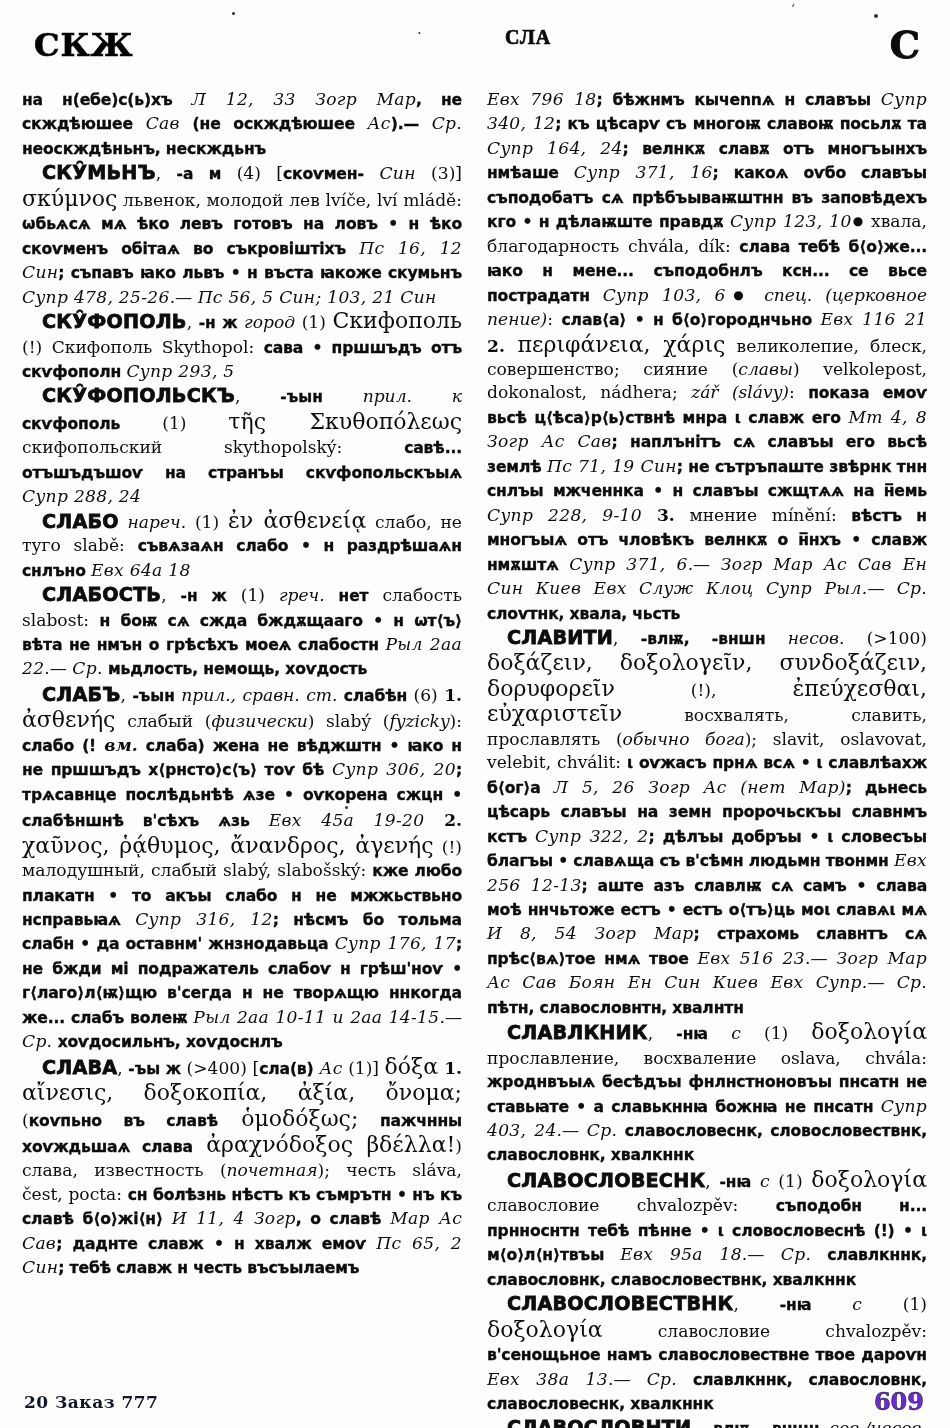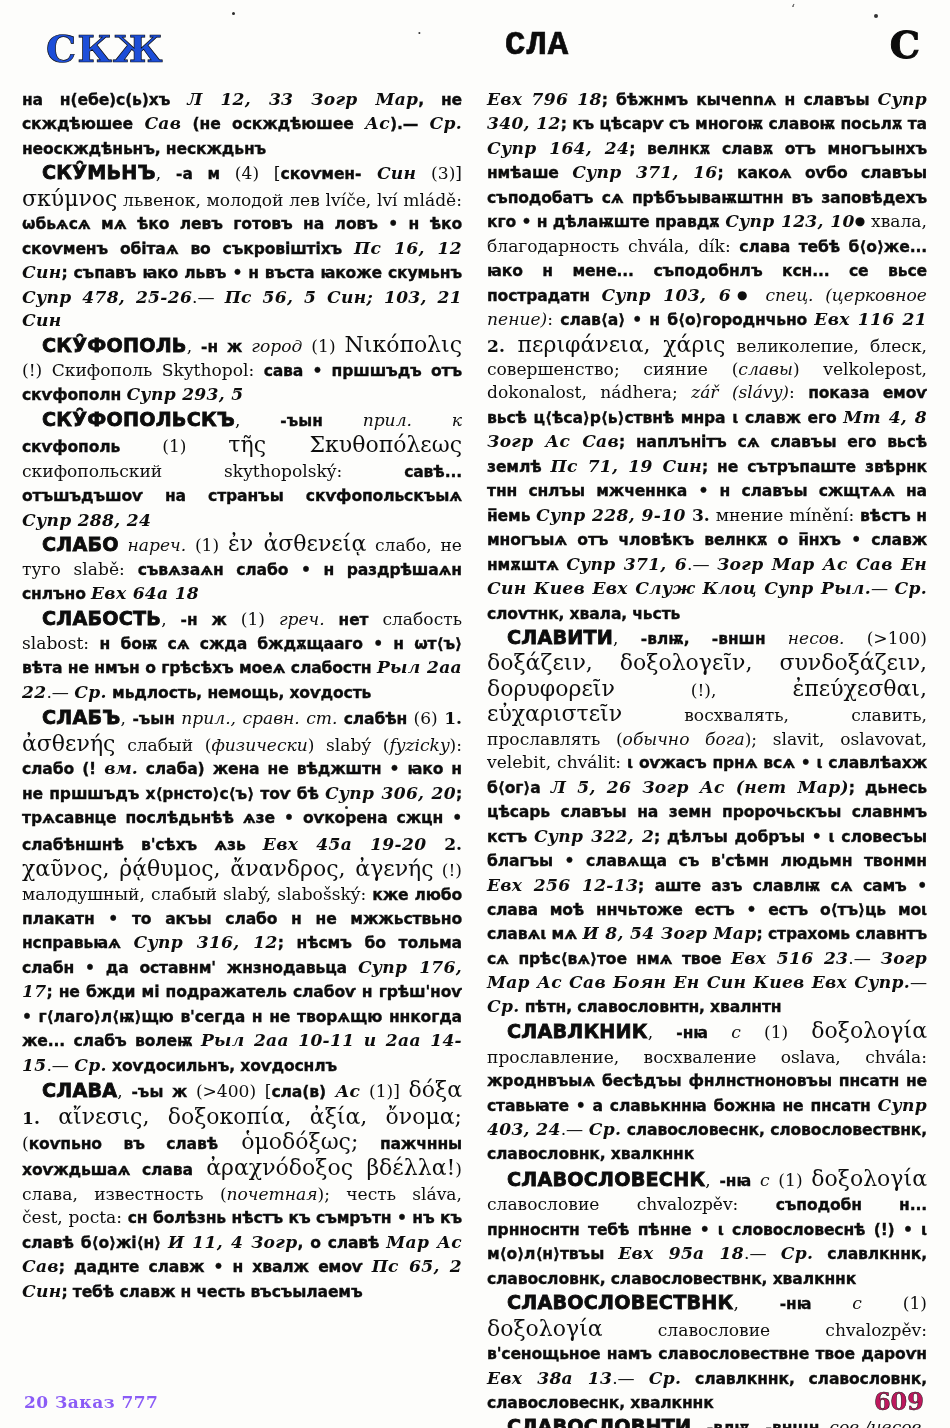--- a/index.html
+++ b/index.html
@@ -30,32 +30,31 @@
     position: absolute;
     left: 0; top: 26px;
     width: 950px;
     height: 52px;
   }
   .runhead-left {
     position: absolute;
     left: 34px; top: 0;
     font-family: "DejaVu Serif", serif;
     font-weight: 700;
-    font-size: 38px;
+    font-size: 32px;
     letter-spacing: 1px;
-    color: #1d4ed8;
-    margin-left: 12px;
+    color: #000000;
     -webkit-text-stroke: 0.7px #0c0c0c;
   }
   .runhead-center {
     position: absolute;
     left: 505px; top: 0;
-    font-family: Liberation Mono, monospace;
-    font-weight: 700;
-    font-size: 34px;
+    font-family: Liberation Serif, serif;
+    font-weight: 700;
+    font-size: 20px;
     letter-spacing: 1px;
     color: #0c0c0c;
     -webkit-text-stroke: 0.7px #0c0c0c;
   }
   .runhead-right {
     position: absolute;
     right: 30px; top: -4px;
     font-family: "DejaVu Serif", serif;
     font-weight: 700;
     font-size: 38px;
@@ -134,41 +133,41 @@
   }
   .gram {
     font-family: "DejaVu Sans", sans-serif;
     font-weight: 700;
     font-size: 15.4px;
     -webkit-text-stroke: 0.3px #0d0d0d;
   }
   .it { font-style: italic; }
   .itb { font-style: italic; font-weight: 700; }
   .gk  { font-family: "DejaVu Serif", serif; font-size: 22px; }
-  .src { font-family: "DejaVu Serif", serif; font-style: italic; font-weight: 700; letter-spacing: 0.3px; }
+  .src { font-family: "DejaVu Serif", serif; font-style: italic; font-weight: 400; letter-spacing: 0.3px; }
   .num { font-family: "DejaVu Serif", serif; font-weight: 700; }
   .dot::before { content: "\25CF"; font-size: 12px; vertical-align: 2px; }
 
   
   .footer-left {
     position: absolute;
     left: 24px; bottom: 16px;
     font-family: "DejaVu Serif", serif;
     font-size: 17px;
     font-weight: 700;
     letter-spacing: 0.5px;
-    color: #8b5cf6;
+    color: #0f172a;
   }
   .footer-right {
     position: absolute;
     right: 26px; bottom: 12px;
     font-family: "DejaVu Serif", serif;
     font-size: 24px;
     font-weight: 700;
-    color: #be185d;
+    color: #6d28d9;
     -webkit-text-stroke: 0.5px #111;
   }
 </style>
 </head>
 <body>
 
 <div class="page">
 
   <div class="runhead">
     <div class="runhead-left">СКЖ</div>
@@ -177,21 +176,21 @@
   </div>
   <div class="speck-a"></div>
   <div class="speck-b">.</div>
   <div class="speck-c">‘</div>
   <div class="speck-d"></div>
   <div class="speck-e"></div>
 
   <div class="col col-left" id="col-left">
       <p class="entry cont"><span class="ocs">на н(ебе)с(ь)хъ </span><span class="src">Л 12, 33 Зогр Мар</span><span class="ocs">, не скждѣюшее </span><span class="src">Сав</span><span class="ocs"> (не оскждѣюшее </span><span class="src">Ас</span><span class="ocs">).— </span><span class="src">Ср.</span><span class="ocs"> неоскждѣньнъ, нескждьнъ</span></p>
       <p class="entry"><span class="hw">СКУ̑МЬНЪ</span><span>, </span><span class="gram">-а м</span><span> (4) [</span><span class="ocs">скоѵмен-</span><span class="src"> Син</span><span> (3)] </span><span class="gk">σκύμνος</span><span> львенок, молодой лев lvíče, lví mládě: </span><span class="ocs">ѡбьѧсѧ мѧ ѣко левъ готовъ на ловъ • н ѣко скоѵменъ обітаѧ во съкровіштіхъ </span><span class="src">Пс 16, 12 Син</span><span class="ocs">; съпавъ ꙗко львъ • н въста ꙗкоже скумьнъ </span><span class="src">Супр 478, 25-26</span><span>.— </span><span class="src">Пс 56, 5 Син; 103, 21 Син</span></p>
-      <p class="entry"><span class="hw">СКУ̑ФОПОЛЬ</span><span>, </span><span class="gram">-н ж</span><span class="it"> город</span><span> (1) </span><span class="gk">Νικόπολις</span><span> (!) Скифополь Skythopol: </span><span class="ocs">сава • пршшъдъ отъ скѵфополн </span><span class="src">Супр 293, 5</span></p>
+      <p class="entry"><span class="hw">СКУ̑ФОПОЛЬ</span><span>, </span><span class="gram">-н ж</span><span class="it"> город</span><span> (1) </span><span class="gk">Скифополь</span><span> (!) Скифополь Skythopol: </span><span class="ocs">сава • пршшъдъ отъ скѵфополн </span><span class="src">Супр 293, 5</span></p>
       <p class="entry"><span class="hw">СКУ̑ФОПОЛЬСКЪ</span><span>, </span><span class="gram">-ъын</span><span class="it"> прил. к</span><span class="ocs"> скѵфополь</span><span> (1) </span><span class="gk">τῆς Σκυθοπόλεως</span><span> скифопольский skythopolský: </span><span class="ocs">савѣ... отъшъдъшоѵ на странъы скѵфопольскъыѧ </span><span class="src">Супр 288, 24</span></p>
       <p class="entry"><span class="hw">СЛАБО</span><span class="it"> нареч.</span><span> (1) </span><span class="gk">ἐν ἀσθενείᾳ</span><span> слабо, не туго slabě: </span><span class="ocs">съвѧзаѧн слабо • н раздрѣшаѧн снлъно </span><span class="src">Евх 64а 18</span></p>
       <p class="entry"><span class="hw">СЛАБОСТЬ</span><span>, </span><span class="gram">-н ж</span><span> (1) </span><span class="it">греч.</span><span class="gram"> нет</span><span> слабость slabost: </span><span class="ocs">н боѭ сѧ сжда бждѫщааго • н ѡт⟨ъ⟩вѣта не нмън о грѣсѣхъ моеѧ слабостн </span><span class="src">Рыл 2аа 22</span><span>.— </span><span class="src">Ср.</span><span class="ocs"> мьдлость, немощь, хоѵдость</span></p>
       <p class="entry"><span class="hw">СЛАБЪ</span><span>, </span><span class="gram">-ъын</span><span class="it"> прил., сравн. ст.</span><span class="ocs"> слабѣн</span><span> (6) </span><span class="num">1.</span><span class="gk"> ἀσθενής</span><span> слабый (</span><span class="it">физически</span><span>) slabý (</span><span class="it">fyzicky</span><span>): </span><span class="ocs">слабо (! </span><span class="itb">вм.</span><span class="ocs"> слаба) жена не вѣджштн • ꙗко н не пршшъдъ х⟨рнсто⟩с⟨ъ⟩ тоѵ бѣ </span><span class="src">Супр 306, 20</span><span class="ocs">; трѧсавнце послѣдьнѣѣ ѧзе • оѵкорена сжцн • слабѣншнѣ в'сѣхъ ѧзь </span><span class="src">Евх 45а 19-20</span><span class="num"> 2.</span><span class="gk"> χαῦνος, ῥᾴθυμος, ἄνανδρος, ἀγενής</span><span> (!) малодушный, слабый slabý, slabošský: </span><span class="ocs">кже любо плакатн • то акъы слабо н не мжжьствьно нсправьꙗѧ </span><span class="src">Супр 316, 12</span><span class="ocs">; нѣсмъ бо тольма слабн • да оставнм' жнзнодавьца </span><span class="src">Супр 176, 17</span><span class="ocs">; не бжди мі подражатель слабоѵ н грѣш'ноѵ • г⟨лаго⟩л⟨ѭ⟩щю в'сегда н не творѧщю ннкогда же... слабъ волеѭ </span><span class="src">Рыл 2аа 10-11 и 2аа 14-15</span><span>.— </span><span class="src">Ср.</span><span class="ocs"> хоѵдосильнъ, хоѵдоснлъ</span></p>
       <p class="entry"><span class="hw">СЛАВА</span><span>, </span><span class="gram">-ъы ж</span><span> (&gt;400) [</span><span class="ocs">сла(в)</span><span class="src"> Ас</span><span> (1)] </span><span class="gk">δόξα</span><span class="num"> 1.</span><span class="gk"> αἴνεσις, δοξοκοπία, ἀξία, ὄνομα;</span><span> (</span><span class="ocs">коѵпьно въ славѣ</span><span class="gk"> ὁμοδόξως;</span><span class="ocs"> пажчнны хоѵждьшаѧ слава</span><span class="gk"> ἀραχνόδοξος βδέλλα!</span><span>) слава, известность (</span><span class="it">почетная</span><span>); честь sláva, čest, pocta: </span><span class="ocs">сн болѣзнь нѣстъ къ съмрътн • нъ къ славѣ б⟨о⟩жі⟨н⟩ </span><span class="src">И 11, 4 Зогр</span><span class="ocs">, о славѣ </span><span class="src">Мар Ас Сав</span><span class="ocs">; даднте славж • н хвалж емоѵ </span><span class="src">Пс 65, 2 Син</span><span class="ocs">; тебѣ славж н честь въсъылаемъ</span></p>
     </div>
 
   <div class="col col-right" id="col-right">
       <p class="entry cont"><span class="src">Евх 796 18</span><span class="ocs">; бѣжнмъ кычennѧ н славъы </span><span class="src">Супр 340, 12</span><span class="ocs">; къ цѣсарѵ съ многоѭ славоѭ посьлѫ та </span><span class="src">Супр 164, 24</span><span class="ocs">; велнкѫ славѫ отъ многъынхъ нмѣаше </span><span class="src">Супр 371, 16</span><span class="ocs">; какоѧ оѵбо славъы съподобатъ сѧ прѣбъываѭштнн въ заповѣдехъ кго • н дѣлаѭште правдѫ </span><span class="src">Супр 123, 10</span><span class="dot"> </span><span> хвала, благодарность chvála, dík: </span><span class="ocs">слава тебѣ б⟨о⟩же... ꙗко н мене... съподобнлъ ксн... се вьсе пострадатн </span><span class="src">Супр 103, 6</span><span class="dot"> </span><span class="it"> спец. (церковное пение)</span><span>: </span><span class="ocs">слав⟨а⟩ • н б⟨о⟩городнчьно </span><span class="src">Евх 116 21</span><span class="num"> 2.</span><span class="gk"> περιφάνεια, χάρις</span><span> великолепие, блеск, совершенство; сияние (</span><span class="it">славы</span><span>) velkolepost, dokonalost, nádhera; </span><span class="it">zář (slávy)</span><span>: </span><span class="ocs">показа емоѵ вьсѣ ц⟨ѣса⟩р⟨ь⟩ствнѣ мнра ι славж его </span><span class="src">Мт 4, 8 Зогр Ас Сав</span><span class="ocs">; наплънітъ сѧ славъы его вьсѣ землѣ </span><span class="src">Пс 71, 19 Син</span><span class="ocs">; не сътръпаште звѣрнк тнн снлъы мжченнка • н славъы сжщтѧѧ на н̅емь </span><span class="src">Супр 228, 9-10</span><span class="num"> 3.</span><span> мнение mínění: </span><span class="ocs">вѣстъ н многъыѧ отъ чловѣкъ велнкѫ о н̅нхъ • славж нмѫштѧ </span><span class="src">Супр 371, 6</span><span>.— </span><span class="src">Зогр Мар Ас Сав Ен Син Киев Евх Служ Клоц Супр Рыл.</span><span>— </span><span class="src">Ср.</span><span class="ocs"> слоѵтнк, хвала, чьсть</span></p>
       <p class="entry"><span class="hw">СЛАВИТИ</span><span>, </span><span class="gram">-влѭ, -вншн</span><span class="it"> несов.</span><span> (&gt;100) </span><span class="gk">δοξάζειν, δοξολογεῖν, συνδοξάζειν, δορυφορεῖν</span><span> (!), </span><span class="gk">ἐπεύχεσθαι, εὐχαριστεῖν</span><span> восхвалять, славить, прославлять (</span><span class="it">обычно бога</span><span>); slavit, oslavovat, velebit, chválit: </span><span class="ocs">ι оѵжасъ прнѧ всѧ • ι славлѣахж б⟨ог⟩а </span><span class="src">Л 5, 26 Зогр Ас (нет Мар)</span><span class="ocs">; дьнесь цѣсарь славъы на земн пророчьскъы славнмъ кстъ </span><span class="src">Супр 322, 2</span><span class="ocs">; дѣлъы добръы • ι словесъы благъы • славѧща съ в'сѣмн людьмн твонмн </span><span class="src">Евх 256 12-13</span><span class="ocs">; аште азъ славлѭ сѧ самъ • слава моѣ ннчьтоже естъ • естъ о⟨тъ⟩ць моι славѧι мѧ </span><span class="src">И 8, 54 Зогр Мар</span><span class="ocs">; страхомь славнтъ сѧ прѣс⟨вѧ⟩тое нмѧ твое </span><span class="src">Евх 516 23</span><span>.— </span><span class="src">Зогр Мар Ас Сав Боян Ен Син Киев Евх Супр.</span><span>— </span><span class="src">Ср.</span><span class="ocs"> пѣтн, славословнтн, хвалнтн</span></p>

